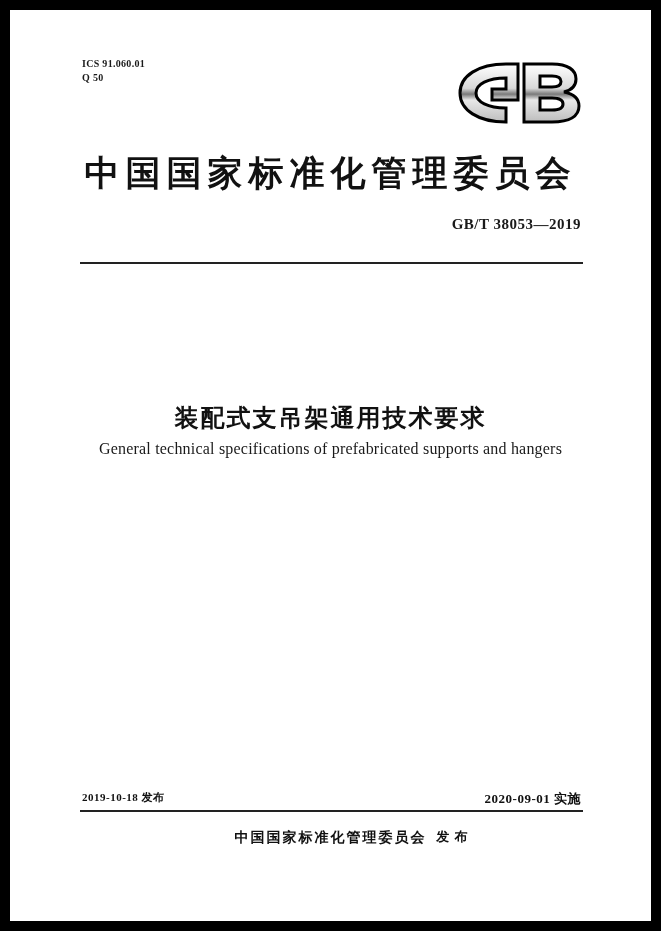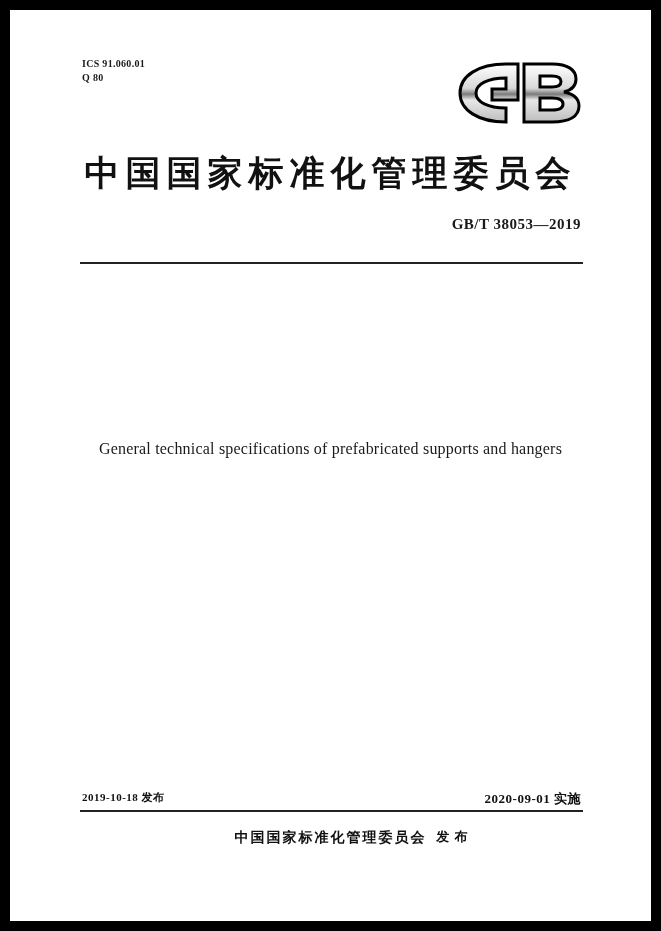--- a/index.html
+++ b/index.html
@@ -178,21 +178,21 @@
   }
 </style>
 </head>
 <body>
 
 <div class="page">
   <div class="content">
 
     <div class="ics-block">
       <div>ICS 91.060.01</div>
-      <div>Q 80</div>
+      <div>Q 50</div>
     </div>
 
     <div class="gb-logo">
       <svg width="135" height="70" viewBox="0 0 135 70" xmlns="http://www.w3.org/2000/svg">
         <defs>
           <linearGradient id="gbgrad" x1="0" y1="0" x2="0" y2="1">
             <stop offset="0%" stop-color="#ffffff"></stop>
             <stop offset="42%" stop-color="#d8d8d8"></stop>
             <stop offset="52%" stop-color="#7a7a7a"></stop>
             <stop offset="62%" stop-color="#e8e8e8"></stop>
@@ -222,20 +222,21 @@
         </g>
       </svg>
     </div>
 
     <div class="cn-standard-title">中国国家标准化管理委员会</div>
 
     <div class="std-number">GB/T 38053—2019</div>
 
     <div class="rule-top"></div>
 
+    <div class="doc-title-cn">装配式支吊架通用技术要求</div>
     <div class="doc-title-en">General technical specifications of prefabricated supports and hangers</div>
 
     <div class="date-issue">2019-10-18 发布</div>
     <div class="date-effect">2020-09-01 实施</div>
 
     <div class="rule-bottom"></div>
 
     <div class="publisher">
       <div class="publisher-inner">
         <div class="publisher-line">中国国家标准化管理委员会</div>

